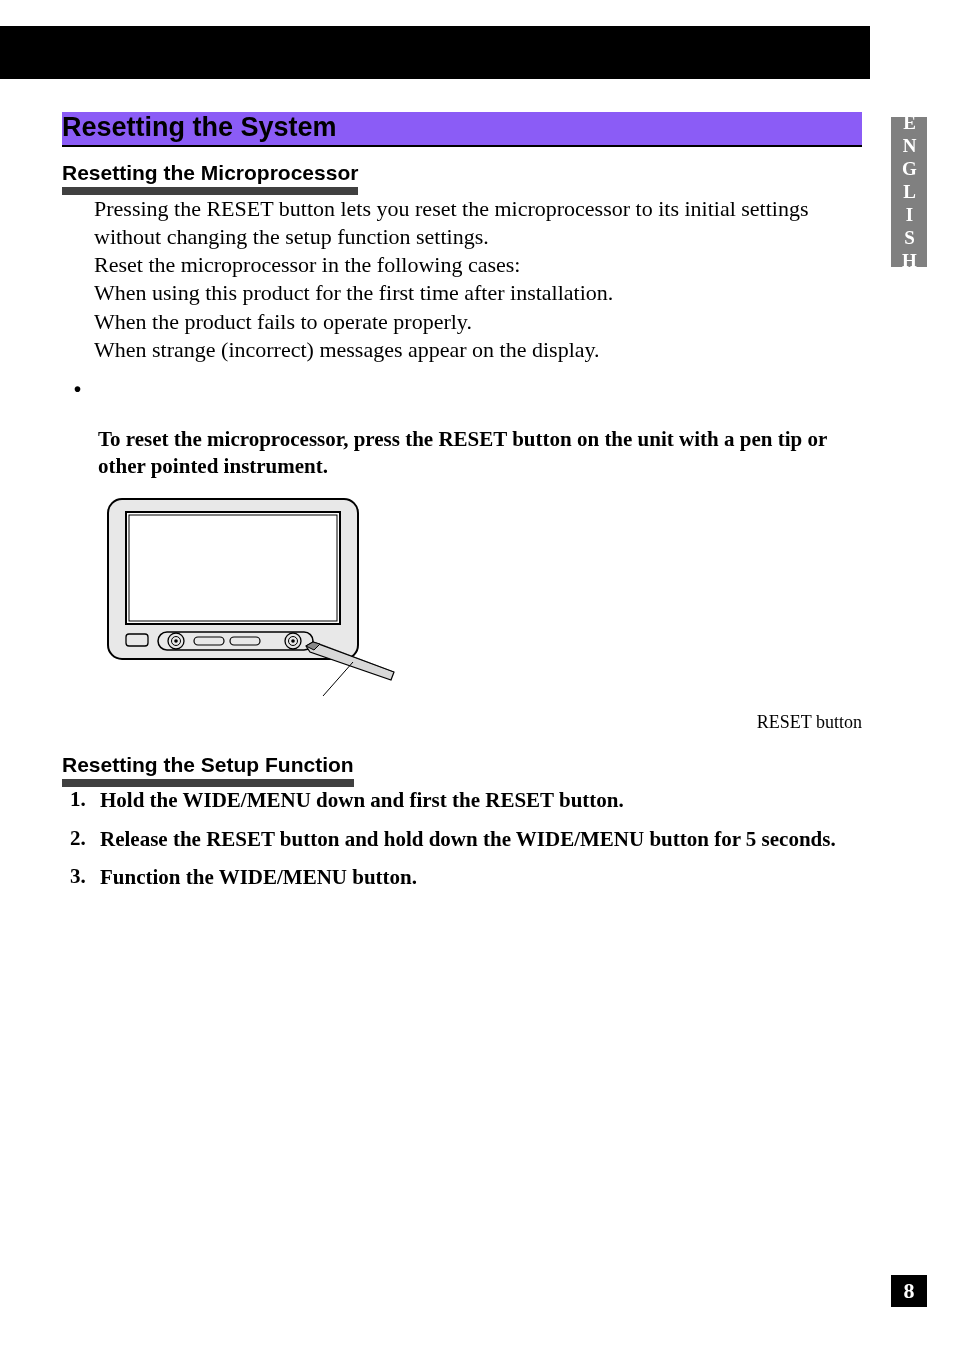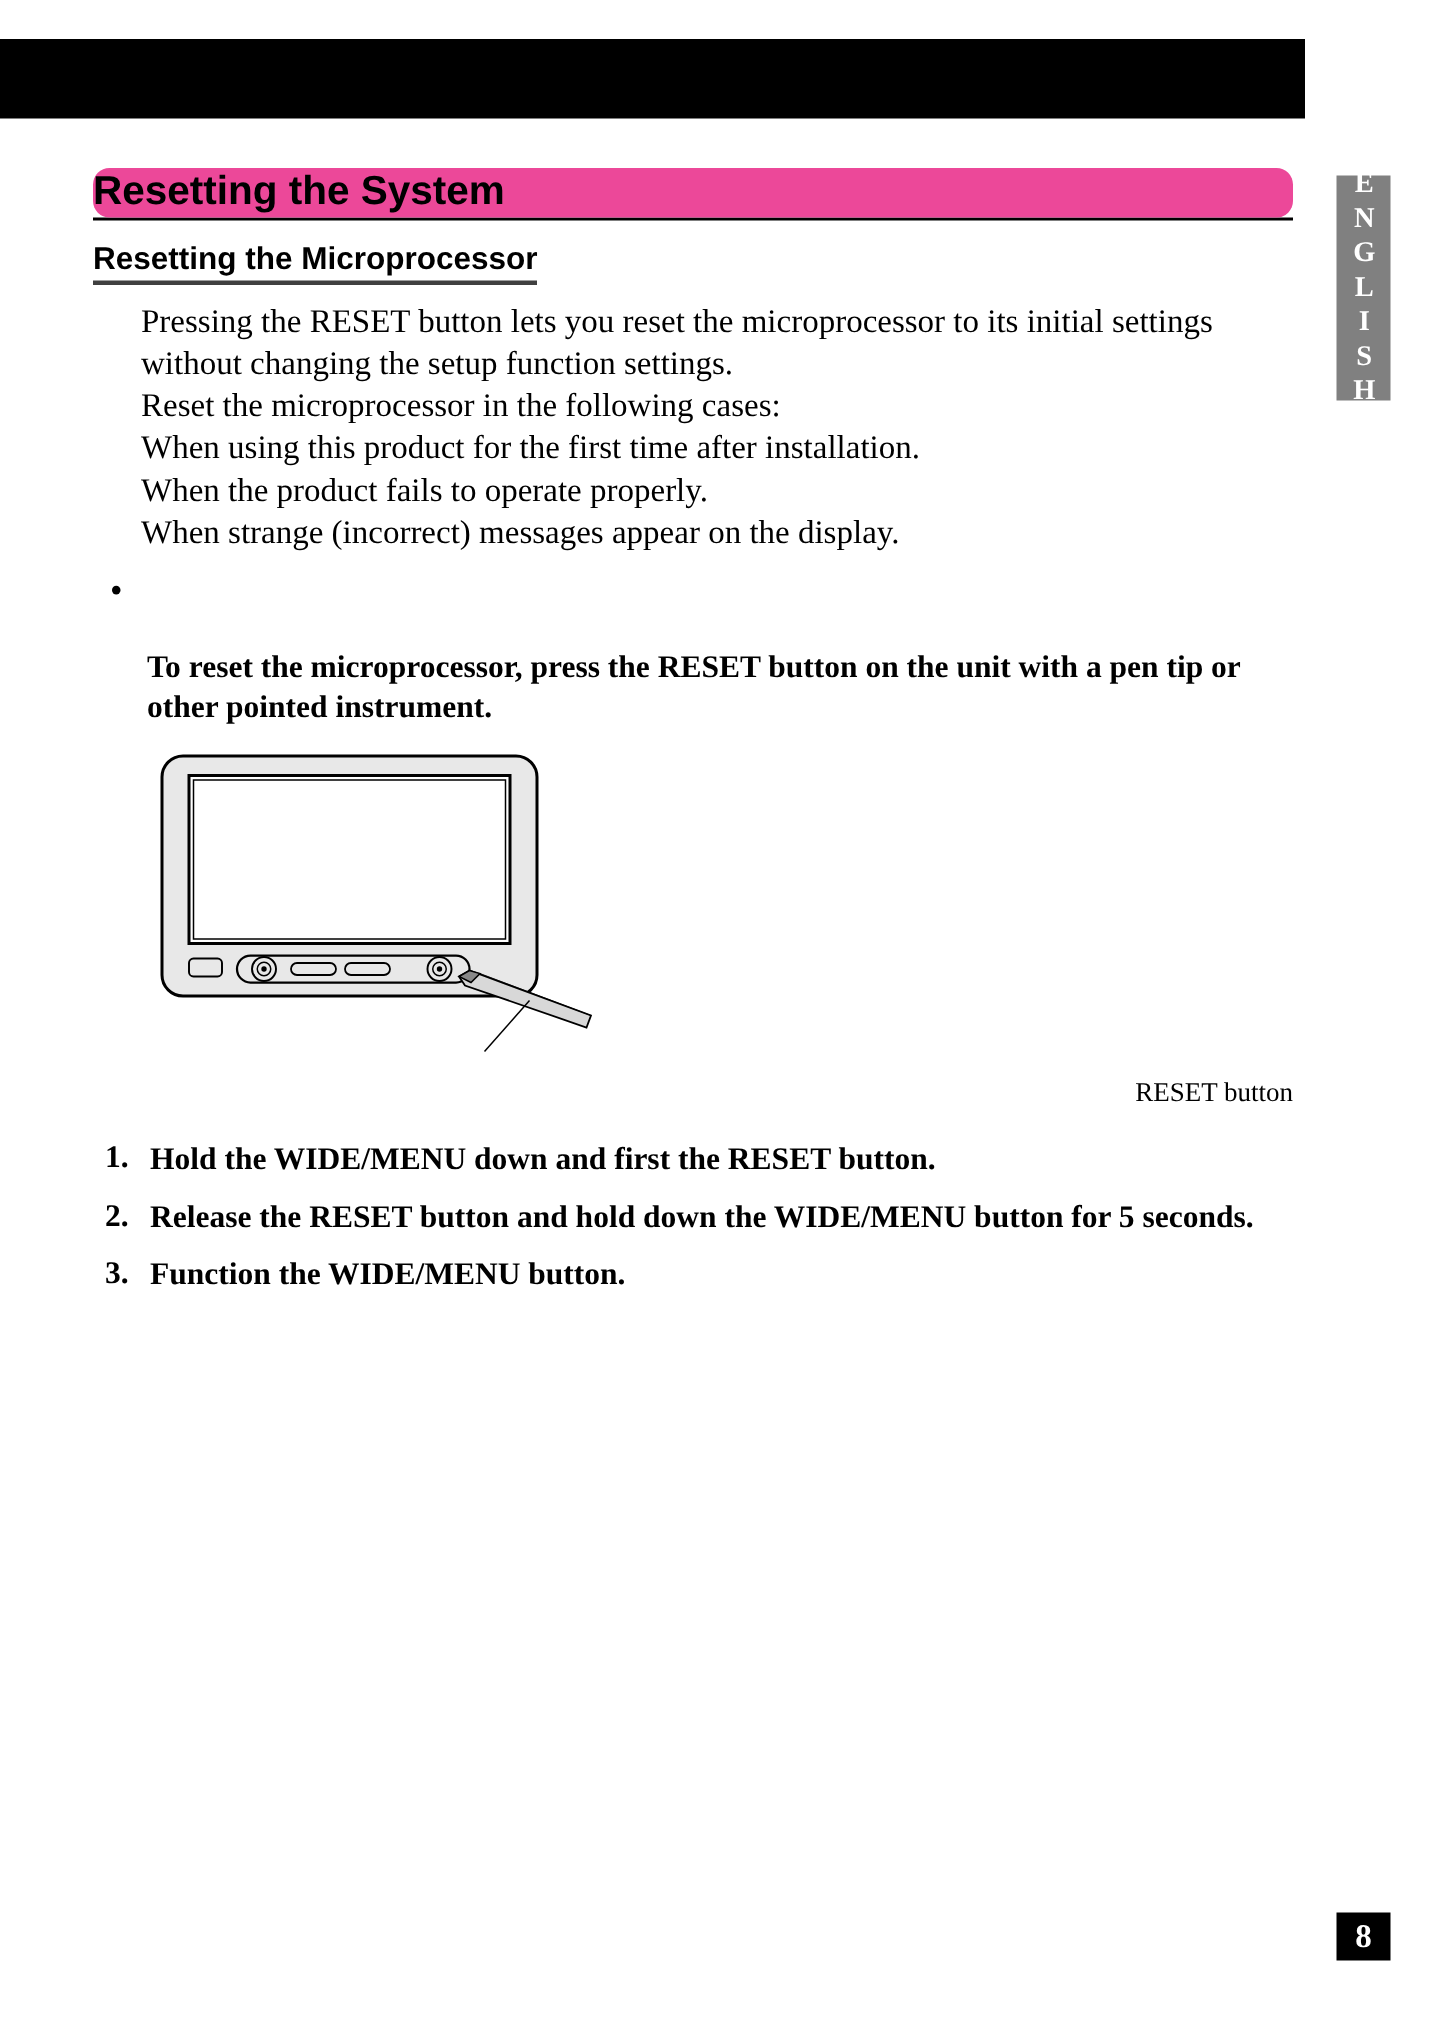--- a/index.html
+++ b/index.html
@@ -1,22 +1,22 @@
 <!DOCTYPE html>
 <html><head>
 <meta charset="utf-8">
 <style>
   * { box-sizing: border-box; margin: 0; padding: 0; }
   html, body { width: 954px; height: 1355px; background: #fff; font-family: "Times New Roman", Times, serif; color: #000; }
   .page { position: relative; width: 954px; height: 1355px; }
   .blackbar { position: absolute; top: 26px; left: 0; width: 870px; height: 53px; background: #000; }
   .content { position: absolute; top: 112px; left: 62px; width: 800px; }
   .h1-wrap { display: flex; align-items: flex-end; border-bottom: 2px solid #000; margin-bottom: 14px; }
-  .h1-text { font-family: Arial, Helvetica, sans-serif; font-weight: bold; font-size: 27px; background: #ec4899; flex: 1; padding: 0 0 2px 0; border-radius: 11px; }
-  .h2 { font-family: Arial, Helvetica, sans-serif; font-weight: bold; font-size: 21px; display: inline-block; border-bottom: 3px solid #404040; padding-bottom: 2px; margin-bottom: 10px; }
+  .h1-text { font-family: Arial, Helvetica, sans-serif; font-weight: bold; font-size: 27px; background: #8b5cf6; flex: 1; padding: 0 0 2px 0; }
+  .h2 { font-family: Arial, Helvetica, sans-serif; font-weight: bold; font-size: 21px; display: inline-block; border-bottom: 8px solid #404040; padding-bottom: 2px; }
   .bodyblock { margin-left: 32px; font-size: 22px; line-height: 1.28; margin-bottom: 14px; }
   .bullet-row { display: flex; margin-left: 12px; margin-bottom: 14px; }
   .bullet-dot { font-family: Arial, Helvetica, sans-serif; font-weight: bold; font-size: 20px; width: 24px; flex: 0 0 24px; }
   .bullet-text { font-family: "Times New Roman", Times, serif; font-weight: bold; font-size: 21px; line-height: 1.28; flex: 1; margin-top: 48px; }
   .figure { margin-left: 36px; margin-bottom: 4px; }
   .caption { font-family: "Times New Roman", Times, serif; font-size: 18px; text-align: right; margin-left: 222px; margin-bottom: 20px; }
   .num-row { display: flex; margin-left: 8px; margin-bottom: 12px; }
   .num { font-family: "Times New Roman", Times, serif; font-weight: bold; font-size: 21px; width: 30px; flex: 0 0 30px; }
   .num-text { font-family: "Times New Roman", Times, serif; font-weight: bold; font-size: 21px; line-height: 1.28; flex: 1; }
   .langtab { position: absolute; top: 117px; right: 27px; width: 36px; height: 150px; background: #808080; display: flex; align-items: center; justify-content: center; }
@@ -76,20 +76,21 @@
 
         <polygon points="208,152 215,148 296,178 293,186 212,158" fill="#d8d8d8" stroke="#000" stroke-width="1.2"></polygon>
         <polygon points="208,152 215,148 222,150 216,156" fill="#888" stroke="#000" stroke-width="1"></polygon>
         <line x1="222" y1="150" x2="296" y2="178" stroke="#000" stroke-width="0.5"></line>
 
         <line x1="225" y1="202" x2="255" y2="168" stroke="#000" stroke-width="1"></line>
       </svg>
     </div>
     <div class="caption">RESET button</div>
 
+    <div class="h2">Resetting the Setup Function</div>
 
     <div class="num-row">
       <div class="num">1.</div>
       <div class="num-text">Hold the WIDE/MENU down and first the RESET button.</div>
     </div>
     <div class="num-row">
       <div class="num">2.</div>
       <div class="num-text">Release the RESET button and hold down the WIDE/MENU button for 5 seconds.</div>
     </div>
     <div class="num-row">

